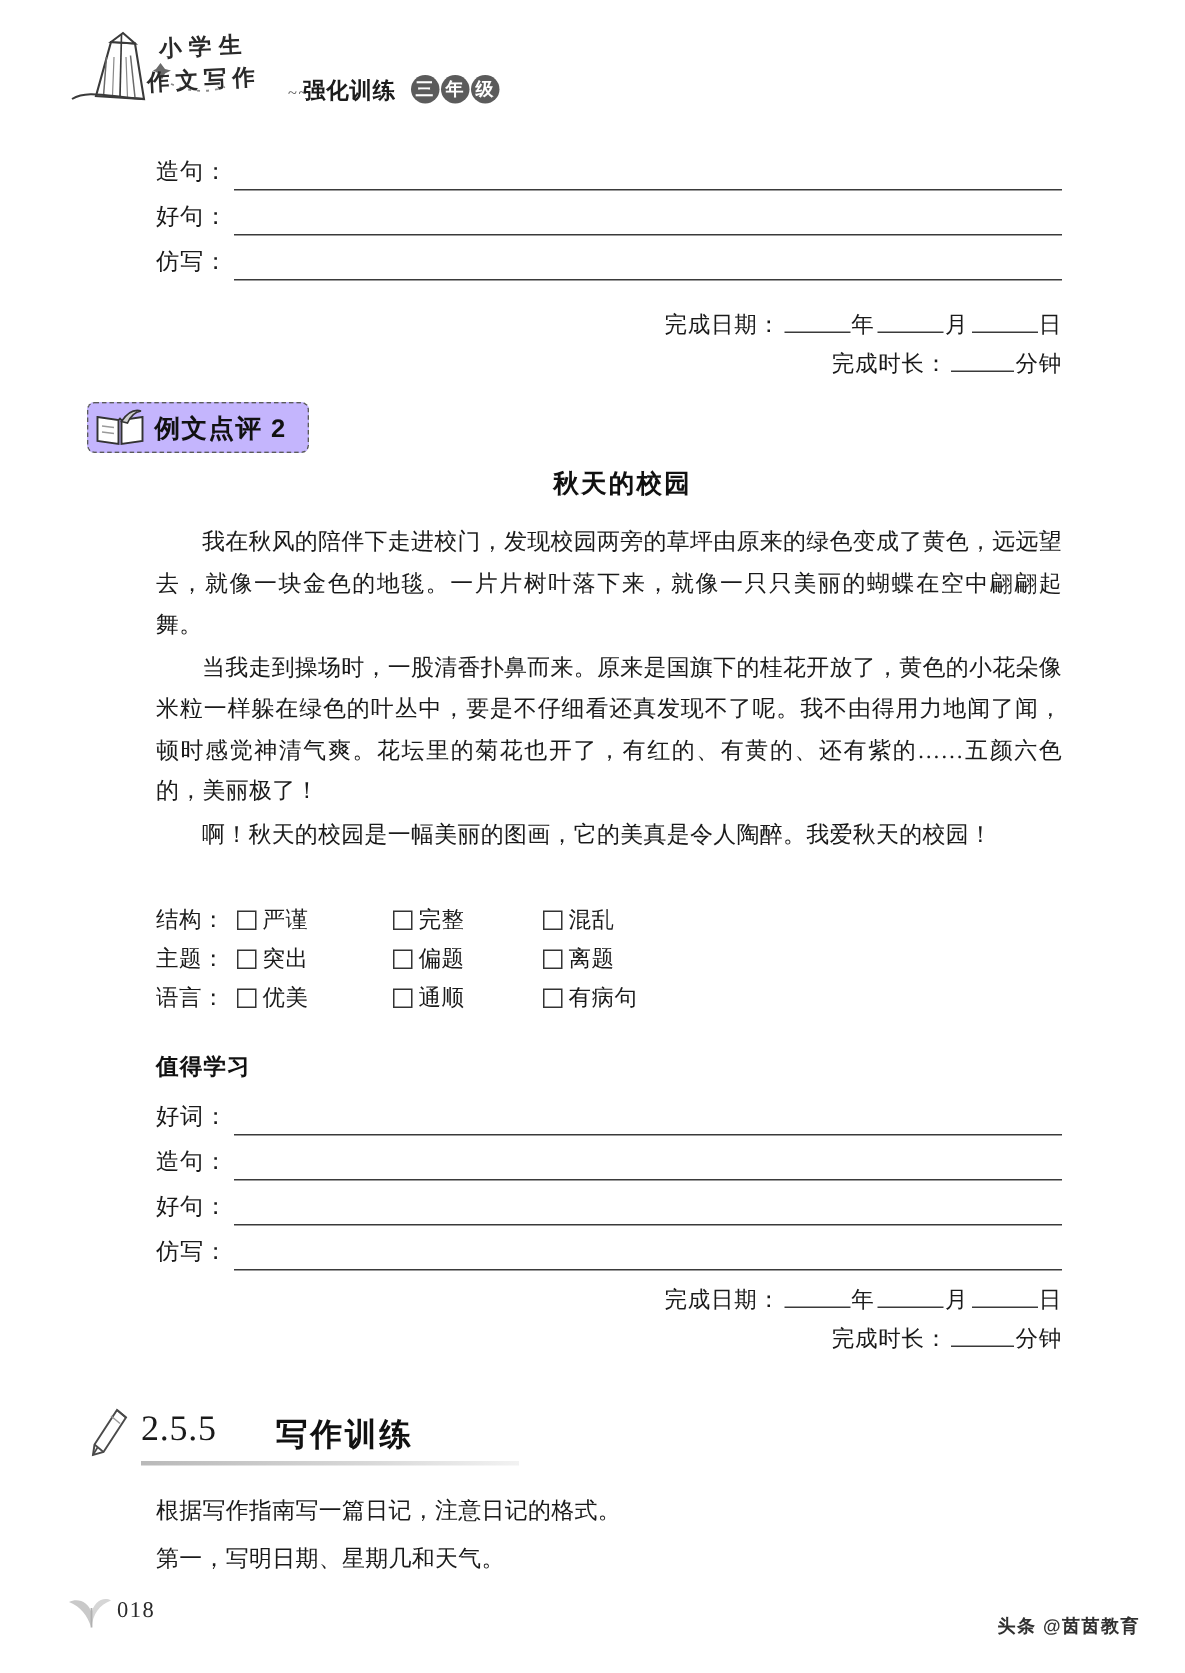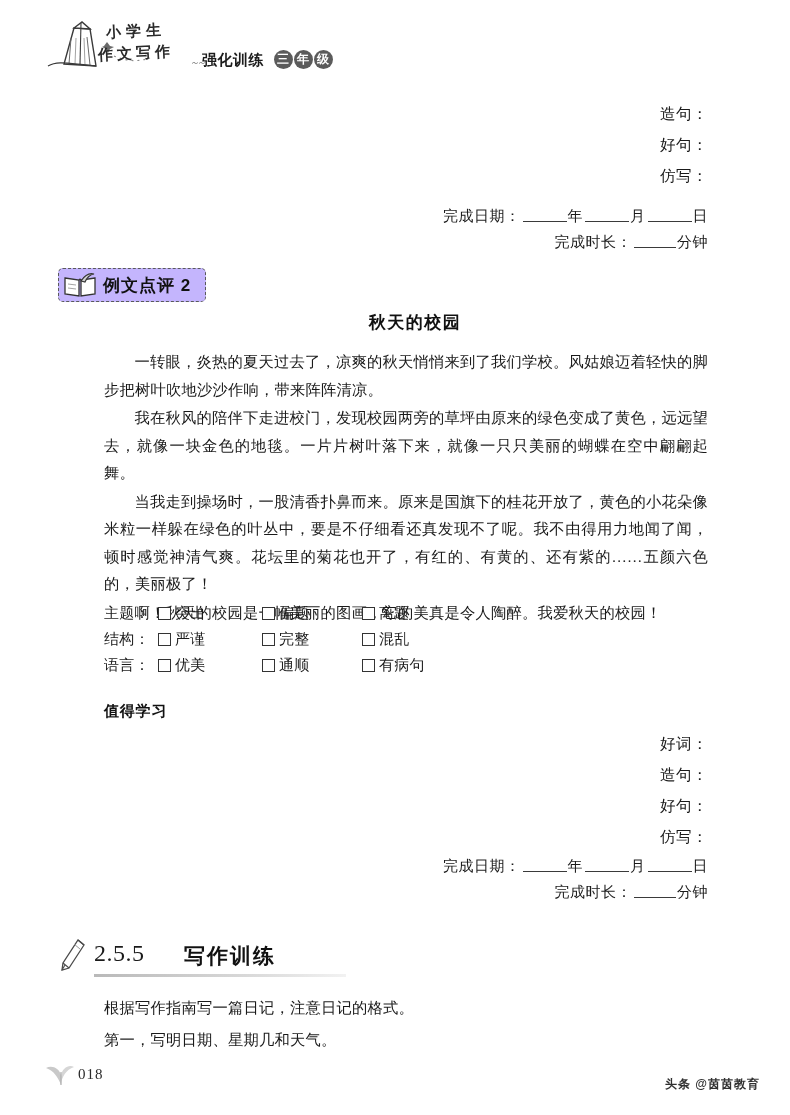--- a/index.html
+++ b/index.html
@@ -103,21 +103,20 @@
     font-size: 11px;
     color: #555;
     letter-spacing: 1px;
   }
 
   
   .fill-row {
     display: flex;
     align-items: flex-end;
     margin-bottom: 7px;
-    flex-direction: column;
   }
   .fill-label {
     font-size: 15.5px;
     white-space: nowrap;
     padding-bottom: 2px;
     letter-spacing: 0.5px;
   }
   .fill-line {
     flex: 1;
     border-bottom: 1px solid #3a3a3a;
@@ -403,55 +402,54 @@
         <path d="M18 9 q6 -9 13 -7 q-6 1 -9 8 z" fill="#cfcfcf" stroke="#333" stroke-width="1.1"></path>
         <path d="M5 12 L13 13 M5 16 L13 17" stroke="#9a9a9a" stroke-width="0.9"></path>
       </svg>
     </span>
     <span class="badge-text">例文点评 2</span>
   </div>
 
   <div class="essay-title" style="top:311px;padding-left:40px;">秋天的校园</div>
 
   <div class="essay-body" style="top:348px;">
-    <p>一转眼，炎热的夏天过去了，凉爽的秋天悄悄来到了我们学校。风姑娘迈着轻快的脚步把树叶吹地沙沙作响，带来阵阵清凉。</p>
     <p>我在秋风的陪伴下走进校门，发现校园两旁的草坪由原来的绿色变成了黄色，远远望去，就像一块金色的地毯。一片片树叶落下来，就像一只只美丽的蝴蝶在空中翩翩起舞。</p>
     <p>当我走到操场时，一股清香扑鼻而来。原来是国旗下的桂花开放了，黄色的小花朵像米粒一样躲在绿色的叶丛中，要是不仔细看还真发现不了呢。我不由得用力地闻了闻，顿时感觉神清气爽。花坛里的菊花也开了，有红的、有黄的、还有紫的……五颜六色的，美丽极了！</p>
     <p>啊！秋天的校园是一幅美丽的图画，它的美真是令人陶醉。我爱秋天的校园！</p>
   </div>
 
   <div class="check-block" style="top:600px;">
     <div class="check-row">
+      <span class="row-label">结构：</span>
+      <span class="check-opt c1">
+          <span class="box"></span>
+          <span>严谨</span>
+        </span>
+      <span class="check-opt c2">
+          <span class="box"></span>
+          <span>完整</span>
+        </span>
+      <span class="check-opt">
+          <span class="box"></span>
+          <span>混乱</span>
+        </span>
+    </div>
+    <div class="check-row">
       <span class="row-label">主题：</span>
       <span class="check-opt c1">
           <span class="box"></span>
           <span>突出</span>
         </span>
       <span class="check-opt c2">
           <span class="box"></span>
           <span>偏题</span>
         </span>
       <span class="check-opt">
           <span class="box"></span>
           <span>离题</span>
-        </span>
-    </div>
-    <div class="check-row">
-      <span class="row-label">结构：</span>
-      <span class="check-opt c1">
-          <span class="box"></span>
-          <span>严谨</span>
-        </span>
-      <span class="check-opt c2">
-          <span class="box"></span>
-          <span>完整</span>
-        </span>
-      <span class="check-opt">
-          <span class="box"></span>
-          <span>混乱</span>
         </span>
     </div>
     <div class="check-row">
       <span class="row-label">语言：</span>
       <span class="check-opt c1">
           <span class="box"></span>
           <span>优美</span>
         </span>
       <span class="check-opt c2">
           <span class="box"></span>

